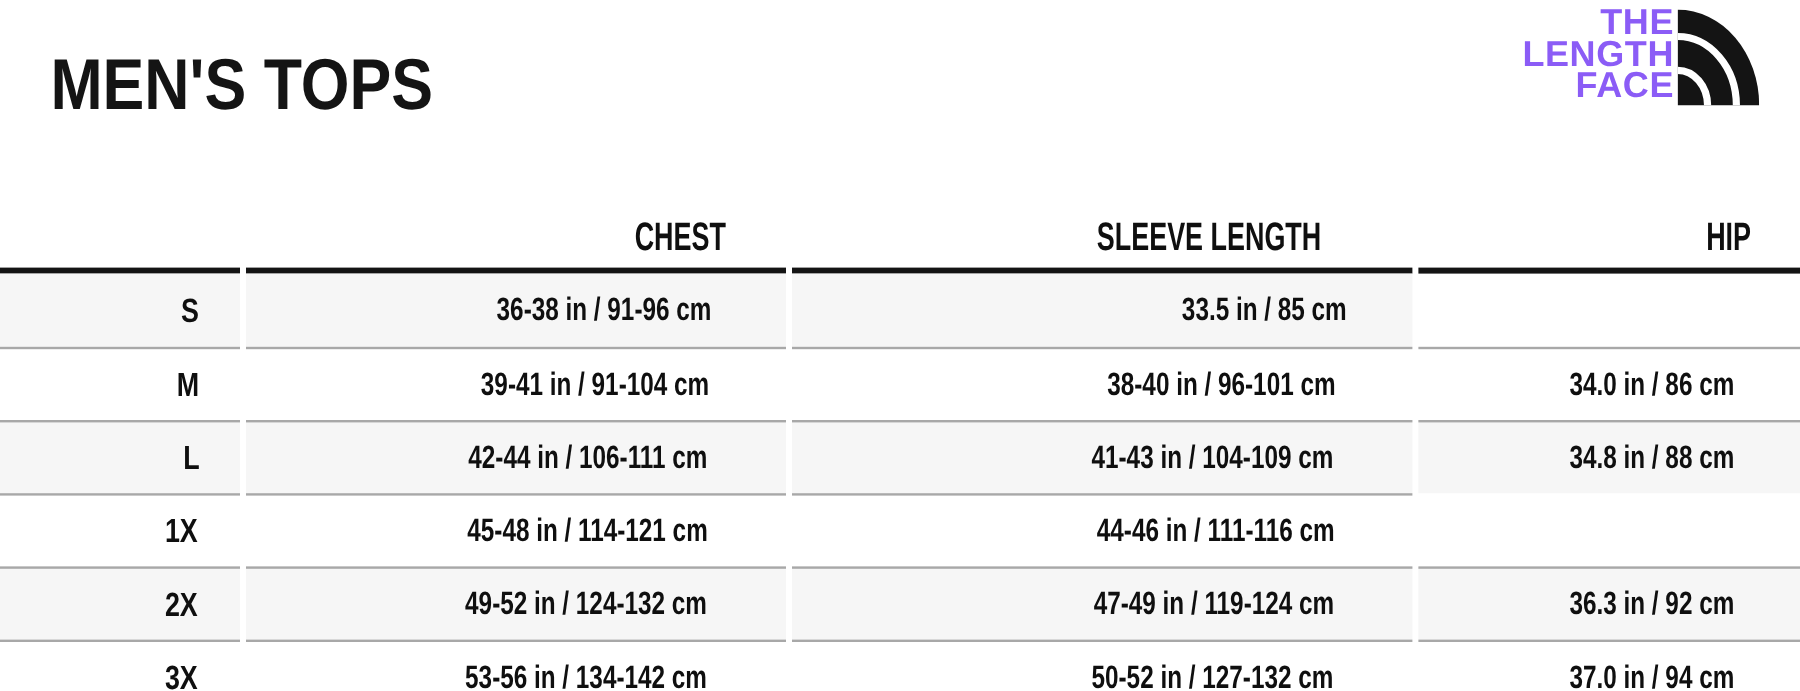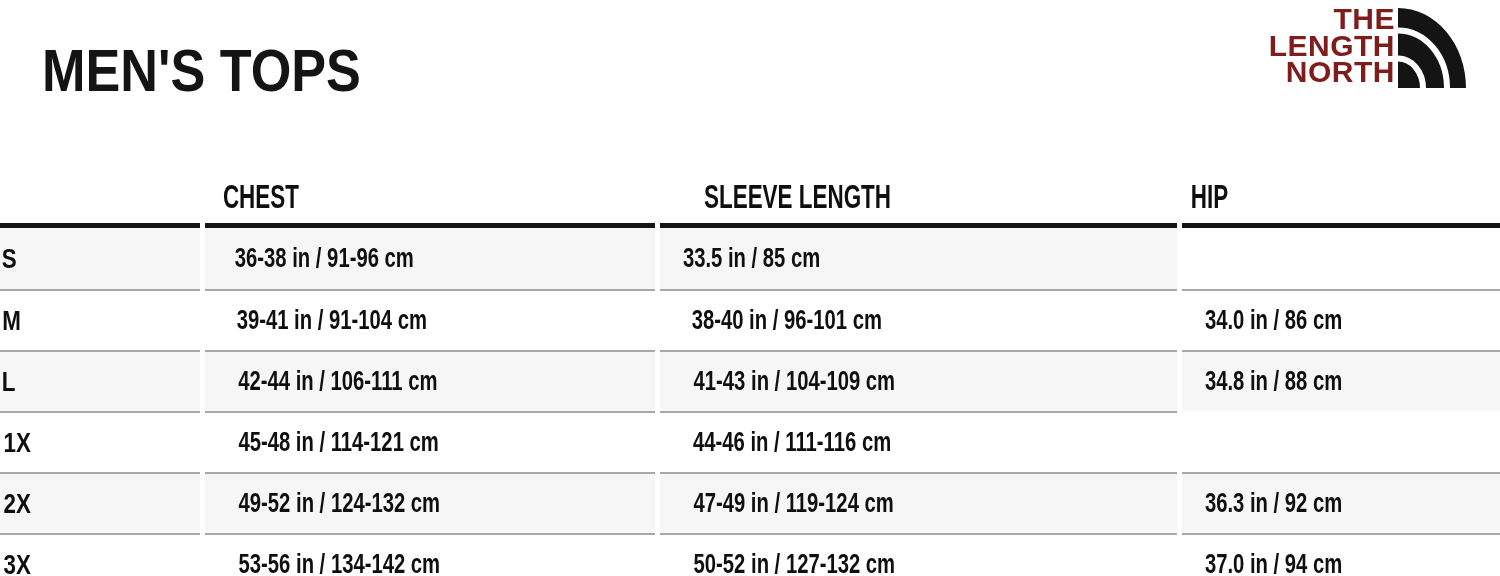--- a/index.html
+++ b/index.html
@@ -31,21 +31,21 @@
   
   .logo { position: absolute; top: 0; right: 0; width: 220px; height: 100px; }
   .logo-text {
     position: absolute;
     right: 105px;
     top: 6px;
     text-align: right;
     font-size: 30px;
     line-height: 26.5px;
     font-weight: bold;
-    color: #7f1d1d;
+    color: #8b5cf6;
     letter-spacing: 0.5px;
   }
   .logo-dome { position: absolute; right: 34px; top: 8px; width: 68px; height: 80px; }
 
   
   .size-table { position: absolute; left: 0; top: 170px; width: 1500px; }
   .trow {
     display: grid;
     grid-template-columns: 200px 450px 517px 1fr;
     column-gap: 5px;
@@ -63,21 +63,21 @@
     transform-origin: center bottom;
     white-space: nowrap;
     letter-spacing: 0px;
   }
   .tbody .trow { height: 61px; box-sizing: border-box; }
   .tbody .trow:nth-child(odd) .cell { background: #f6f6f6; }
   .tbody .trow + .trow .cell { border-top: 2px solid #a8a8a8; }
   .cell {
     display: flex;
     align-items: center;
-    justify-content: flex-start;
+    justify-content: flex-end;
     padding-right: 32px;
     box-sizing: border-box;
     overflow: visible;
   }
   .vlabel {
     font-size: 27px;
     font-weight: bold;
     transform: scaleX(0.75);
     transform-origin: center center;
     white-space: nowrap;
@@ -91,21 +91,21 @@
 <body>
 
 <div class="page">
 
   <h1 class="page-title">MEN'S TOPS</h1>
 
   <div class="logo">
     <div class="logo-text">
       <div>THE</div>
       <div>LENGTH</div>
-      <div>NORTH</div>
+      <div>FACE</div>
     </div>
     <svg class="logo-dome" viewBox="0 0 68 80" xmlns="http://www.w3.org/2000/svg" aria-hidden="true">
       <path d="M 0 80 L 0 0 A 68 80 0 0 1 68 80 Z" fill="#141414"></path>
       <path d="M 25 80 A 25 29.4 0 0 0 0 50.6" fill="none" stroke="#ffffff" stroke-width="6"></path>
       <path d="M 49 80 A 49 57.6 0 0 0 0 22.4" fill="none" stroke="#ffffff" stroke-width="6"></path>
     </svg>
   </div>
 
   <div class="size-table">
 

